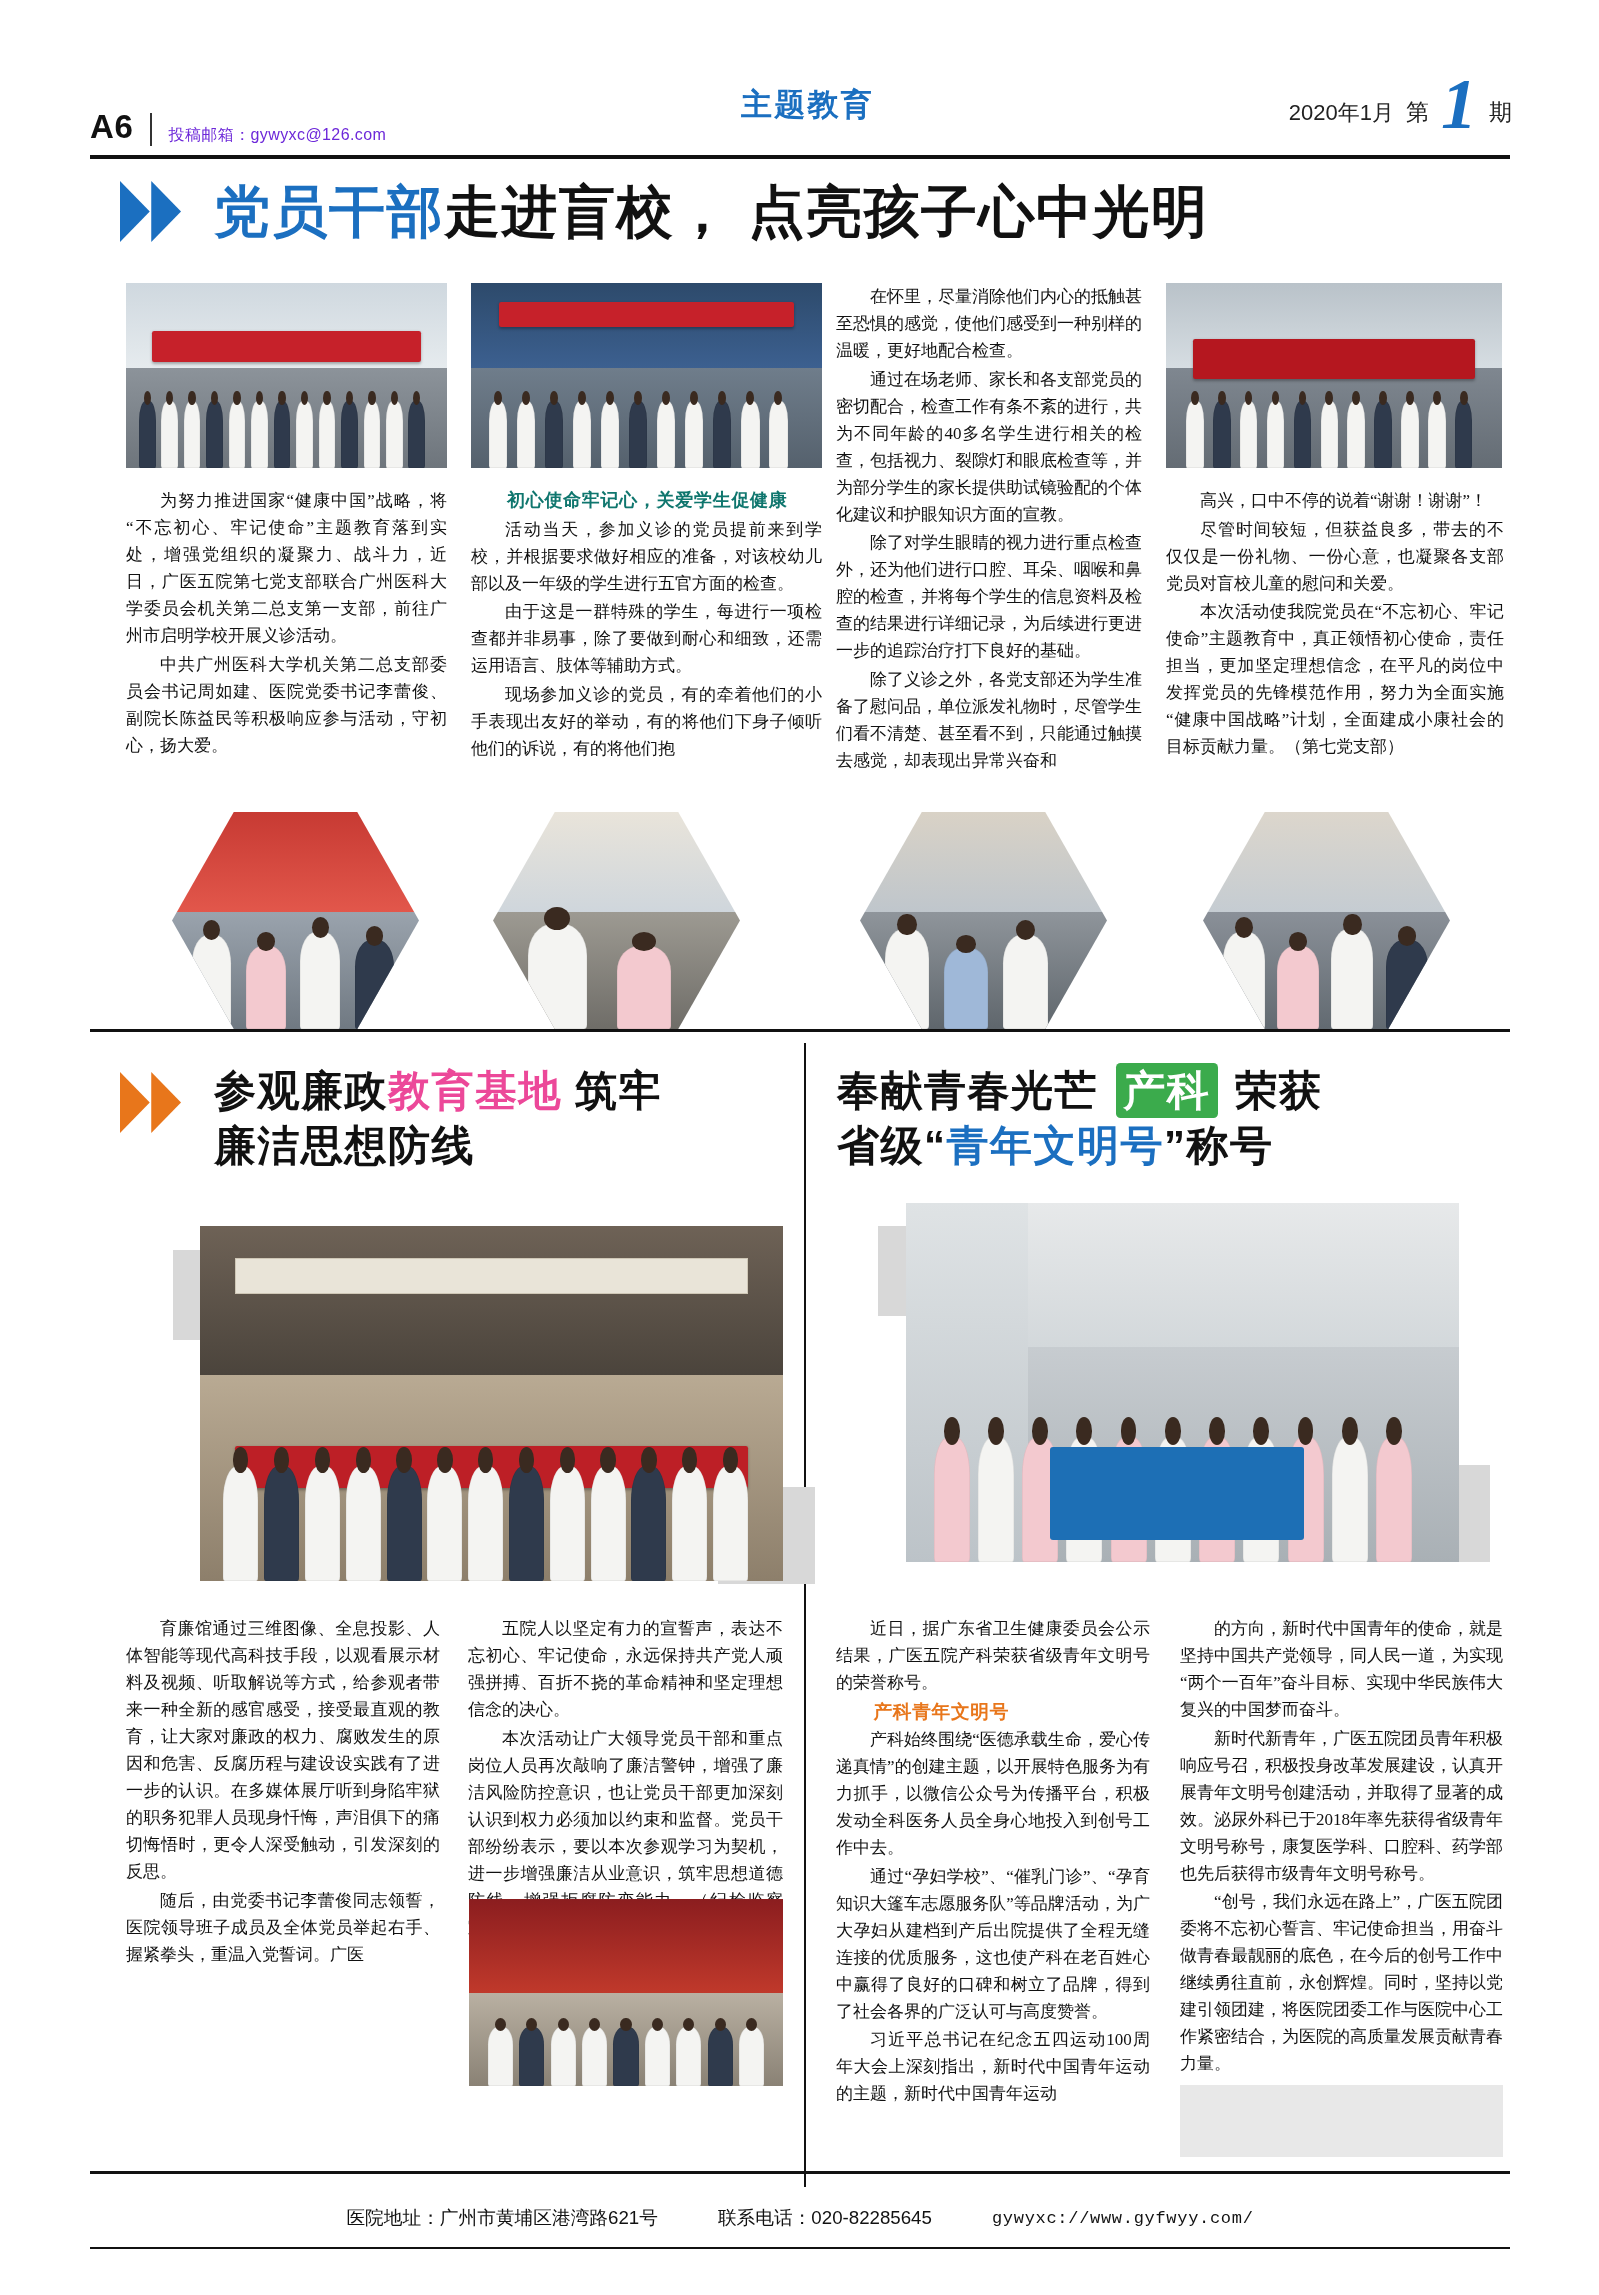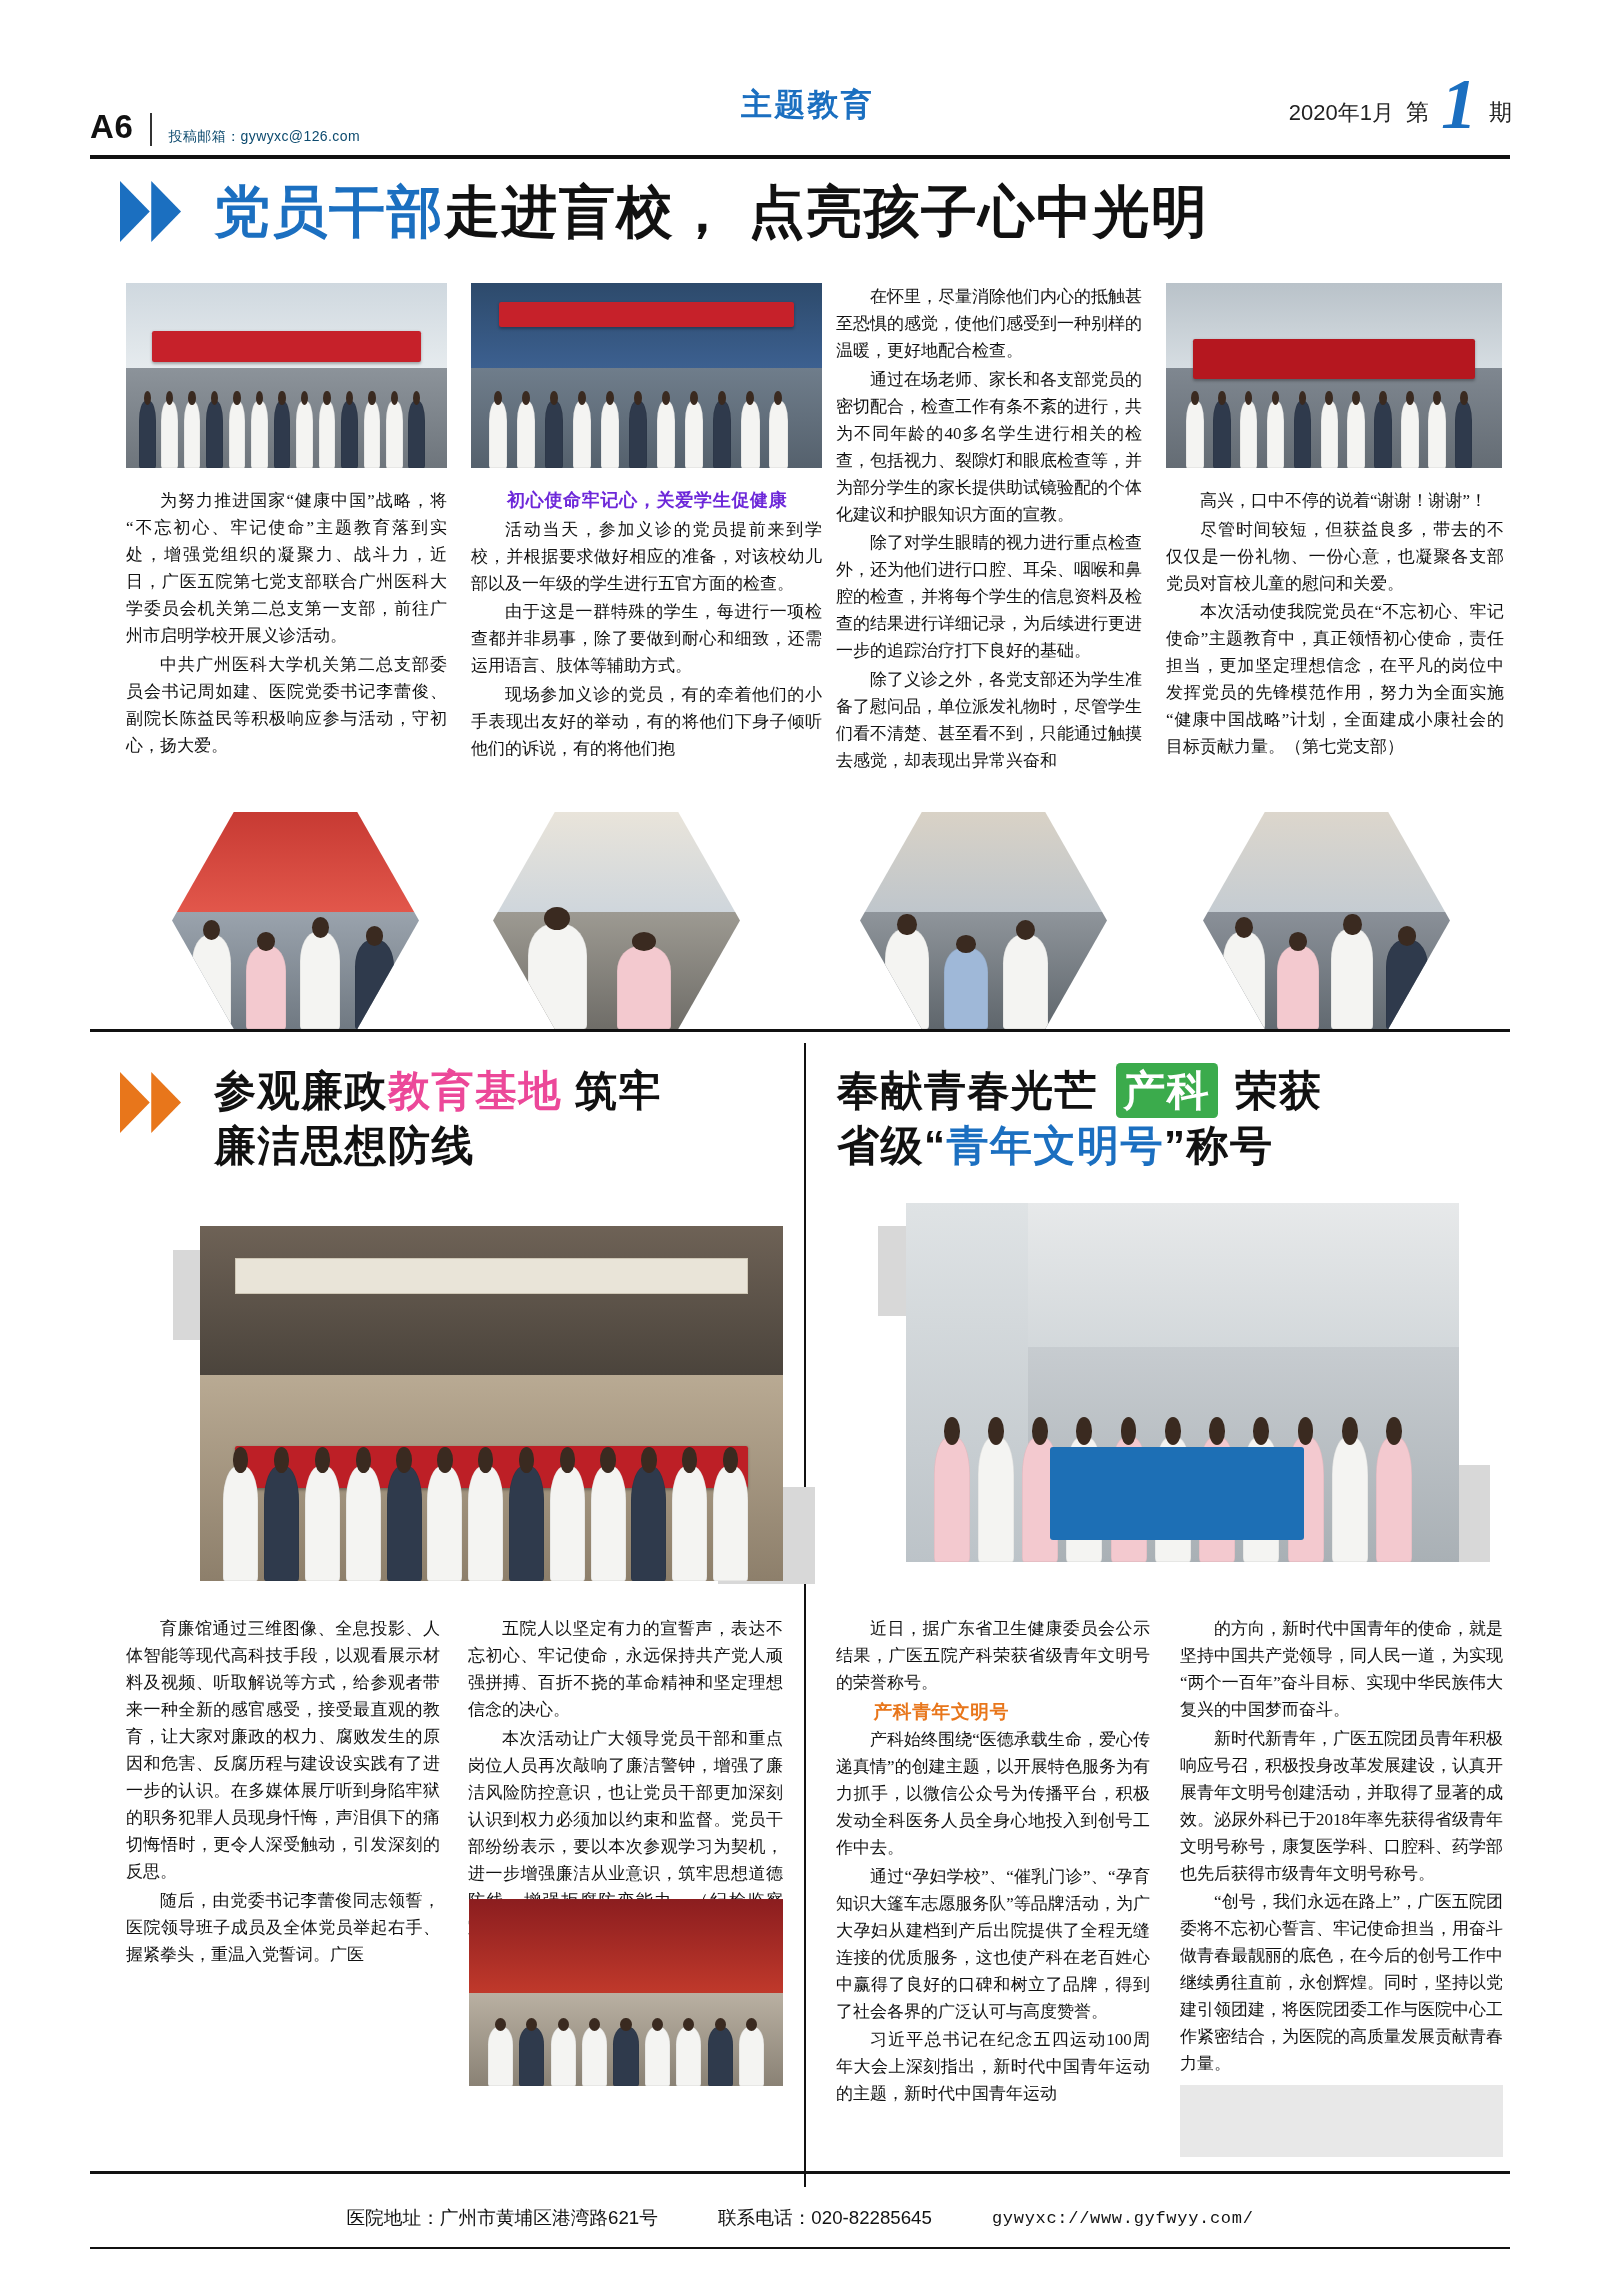--- a/index.html
+++ b/index.html
@@ -23,21 +23,21 @@
   }
   .folio {
     font-family:"Liberation Sans", sans-serif;
     font-size:33px; font-weight:bold; color:#111; letter-spacing:0.7px;
   }
   .divider-v {
     width:2.2px; height:33px; background:#333; margin:0 16.4px;
   }
   .mail {
     font-family:"Liberation Sans", sans-serif;
-    font-size:14px; color:#0c4a6e; letter-spacing:0.4px;
+    font-size:16px; color:#6d28d9; letter-spacing:0.4px;
   }
   .section-title {
     position:absolute; left:673px; top:84px; width:269px; text-align:center;
     font-family:"Liberation Sans", sans-serif;
     font-size:31px; font-weight:bold; color:#1b6fc0; letter-spacing:2.2px;
   }
   .issue-wrap {
     position:absolute; right:88px; top:75px;
     display:flex; align-items:flex-end; gap:12px;
   }
@@ -101,21 +101,21 @@
 
   
   .col {
     position:absolute;
     font-size:17px; line-height:27px; text-align:justify;
     color:#111;
   }
   .col p { margin:0 0 1.5px 0; text-indent:2em; }
   .subhead {
     font-family:"Liberation Sans", sans-serif;
-    font-weight:bold; font-size:18px; color:#6d28d9;
+    font-weight:bold; font-size:18px; color:#0f766e;
     text-indent:0; margin:3px 0 6px 0; letter-spacing:0.7px;
   }
 
   .a1c1 { left:126px; top:487px; width:321px; }
   .a1c2 { left:471px; top:487px; width:351px; }
   .a1c3 { left:836px; top:283px; width:306px; }
   .a1c4 { left:1166px; top:487px; width:338px; }
 
   
   .rule-mid {

